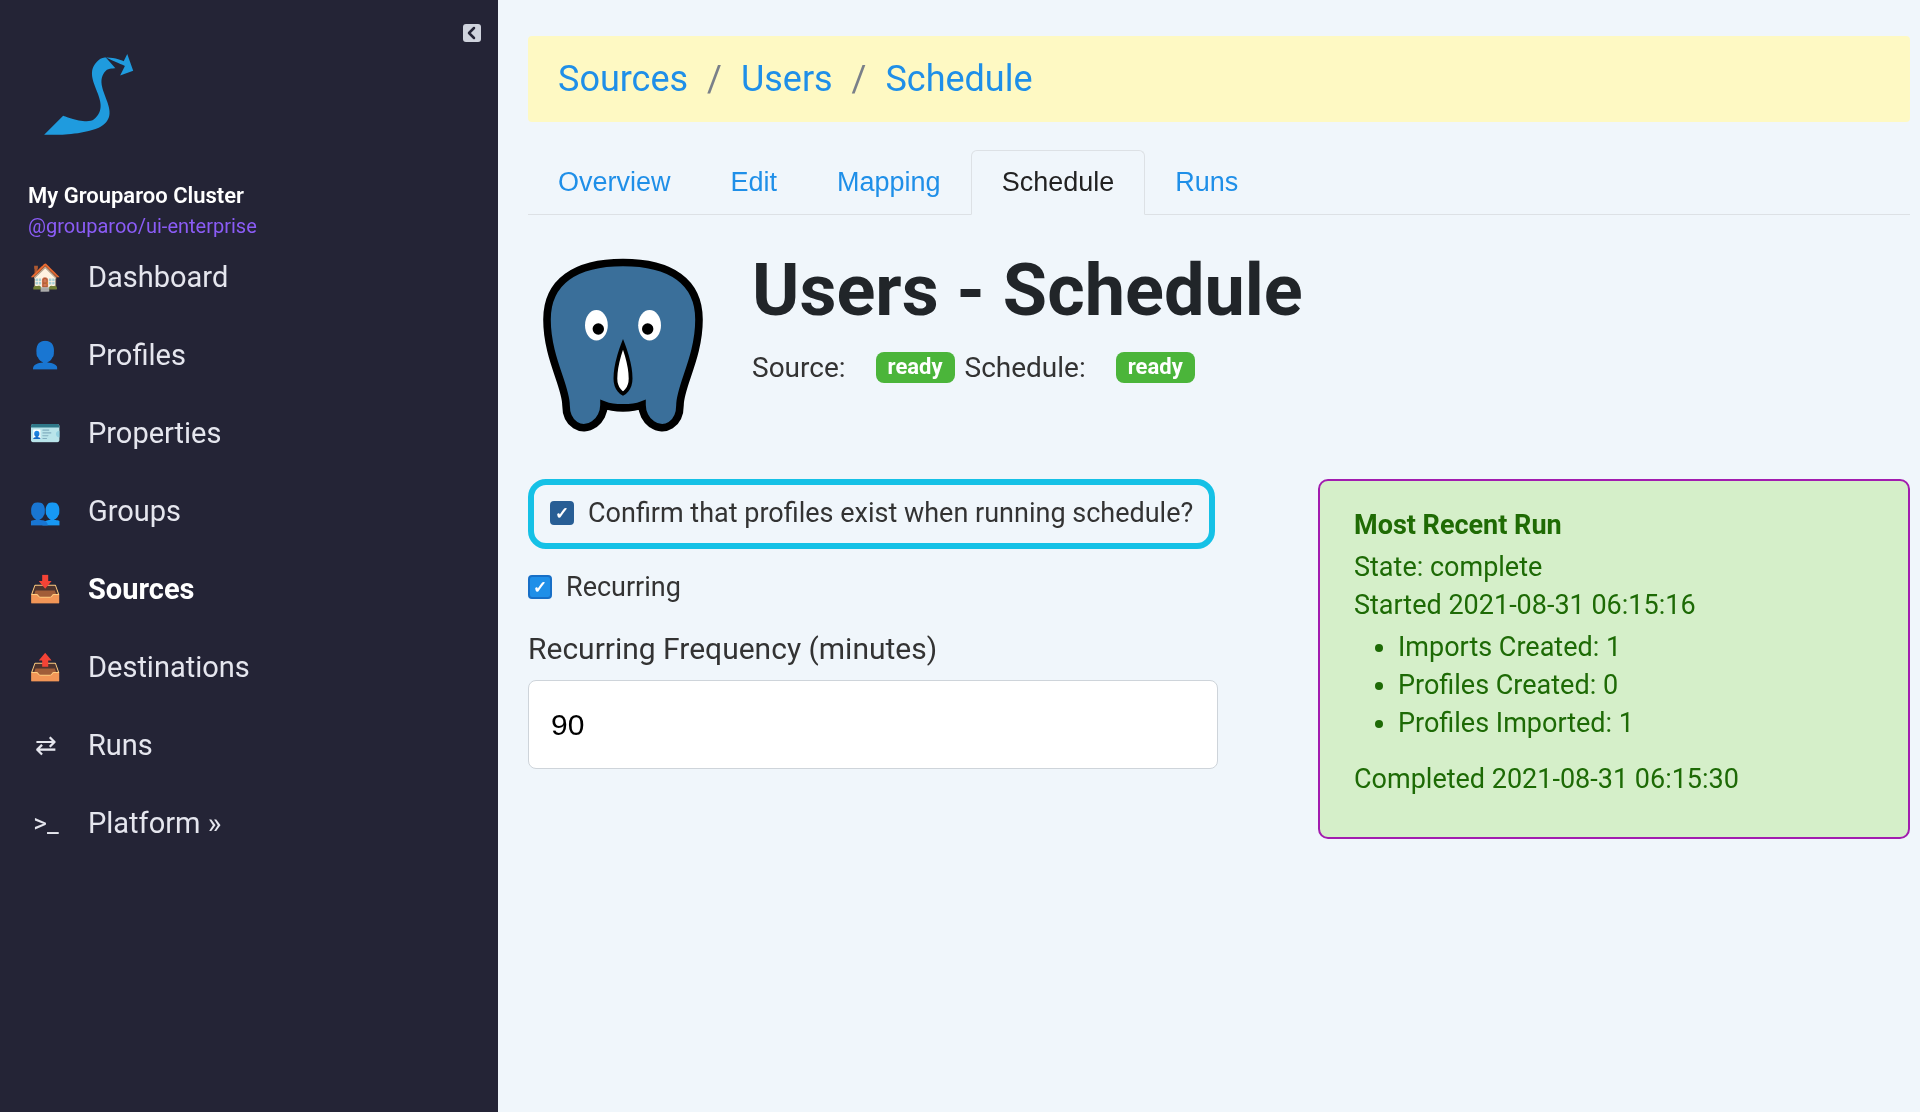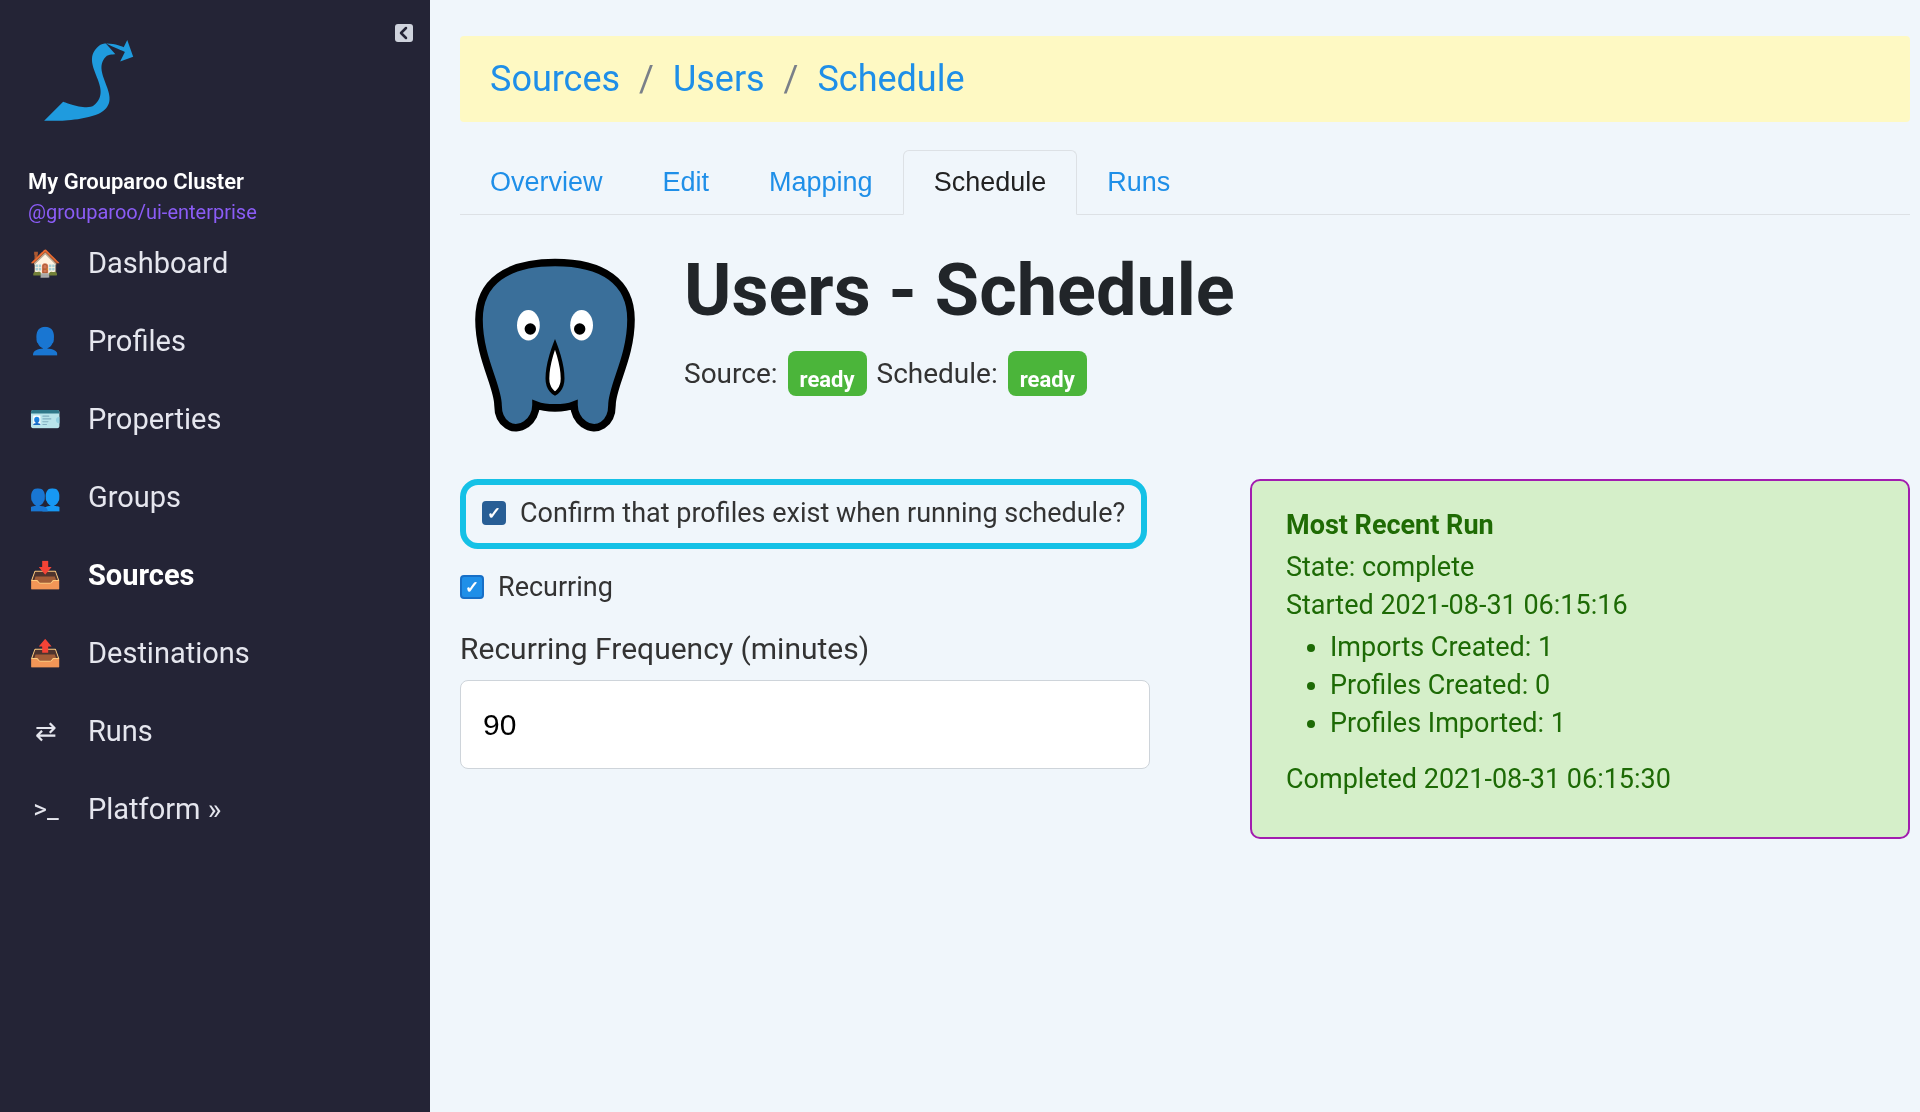--- a/index.html
+++ b/index.html
@@ -1,20 +1,20 @@
 <!DOCTYPE html>
 <html><head>
 <meta charset="utf-8">
 <style>
   * { box-sizing: border-box; margin: 0; padding: 0; }
   body { font-family: -apple-system, BlinkMacSystemFont, "Segoe UI", Roboto, "Helvetica Neue", Arial, sans-serif; background: #f0f6fb; color: #212529; width: 1920px; height: 1112px; overflow: hidden; }
   .app { display: flex; height: 100%; }
 
   
-  .sidebar { width: 430px; background: #242436; color: #fff; position: relative; padding: 30px 28px; flex-shrink: 0; }
+  .sidebar { width: 498px; background: #242436; color: #fff; position: relative; padding: 44px 28px; flex-shrink: 0; }
   .collapse-btn { position: absolute; top: 21px; right: 14px; width: 24px; height: 24px; display:flex; align-items:center; justify-content:center; color:#aeb4c4; cursor:pointer;}
   .logo { margin: 10px 0 30px 6px; }
   .logo svg { width: 120px; height: 95px; fill:#1f9bde; }
   .cluster-name { font-size: 22px; font-weight: 600; margin-bottom: 6px; }
   .package-name { font-size: 20px; color: #8b5cf6; }
   .nav { list-style: none; }
   .nav li { display: flex; align-items: center; gap: 24px; padding: 22px 0; font-size: 29px; color: #e5e6ee; cursor: pointer; }
   .nav li.active { font-weight: 700; color: #fff; }
   .nav .icon { width: 36px; display: inline-flex; justify-content: center; font-size: 26px; }
 
@@ -25,21 +25,21 @@
   .crumbs .sep { color: #7a8089; margin: 0 10px; }
 
   .tabs { display: flex; border-bottom: 1px solid #dde1e5; margin-right: 10px; margin-bottom: 38px; }
   .tab { padding: 16px 30px; font-size: 27px; color: #1f8fe8; cursor: pointer; background: transparent; border: none; }
   .tab.active { color: #222; border: 1px solid #dde1e5; border-bottom: 1px solid #f0f6fb; border-radius: 6px 6px 0 0; margin-bottom: -1px; background: #f0f6fb; font-weight: 500;}
 
   .header-row { display: flex; gap: 34px; align-items: flex-start; margin-bottom: 36px; }
   .plugin-logo { width: 190px; height: 190px; flex-shrink: 0; }
   .title-block h1 { font-size: 72px; font-weight: 700; line-height: 1.05; color:#212529;}
   .status-line { margin-top: 22px; font-size: 28px; color: #333; display:flex; gap:10px; align-items:center;}
-  .badge { background: #4bb53a; color: #fff; border-radius: 8px; padding: 16px 12px 4px; font-size: 22px; font-weight: 700; }
+  .badge { background: #4bb53a; color: #fff; border-radius: 8px; padding: 2px 12px 4px; font-size: 22px; font-weight: 700; margin-left: 20px; }
 
   .content-grid { display: flex; gap: 50px; margin-right: 10px; }
   .left-col { flex: 0 0 740px; }
 
   .hl-box { border: 6px solid #15c1e6; border-radius: 18px; padding: 12px 16px 14px; margin-bottom: 22px; display: inline-flex; align-items: center; gap: 14px; }
   .chk-row { display: flex; align-items: center; gap: 14px; font-size: 27px; color: #333; margin-bottom: 28px; }
   .hl-box .chk-row{ margin-bottom:0;}
   .chk { width: 24px; height: 24px; background: #1f8fe8; border: 2px solid #176fc7; border-radius: 4px; display:inline-flex; align-items:center; justify-content:center; color:#fff; font-size:17px; line-height:1;}
   .chk.dark { background:#285e95; border-color:#285e95;}
   .chk::before{ content:"✓"; font-weight:700;}

